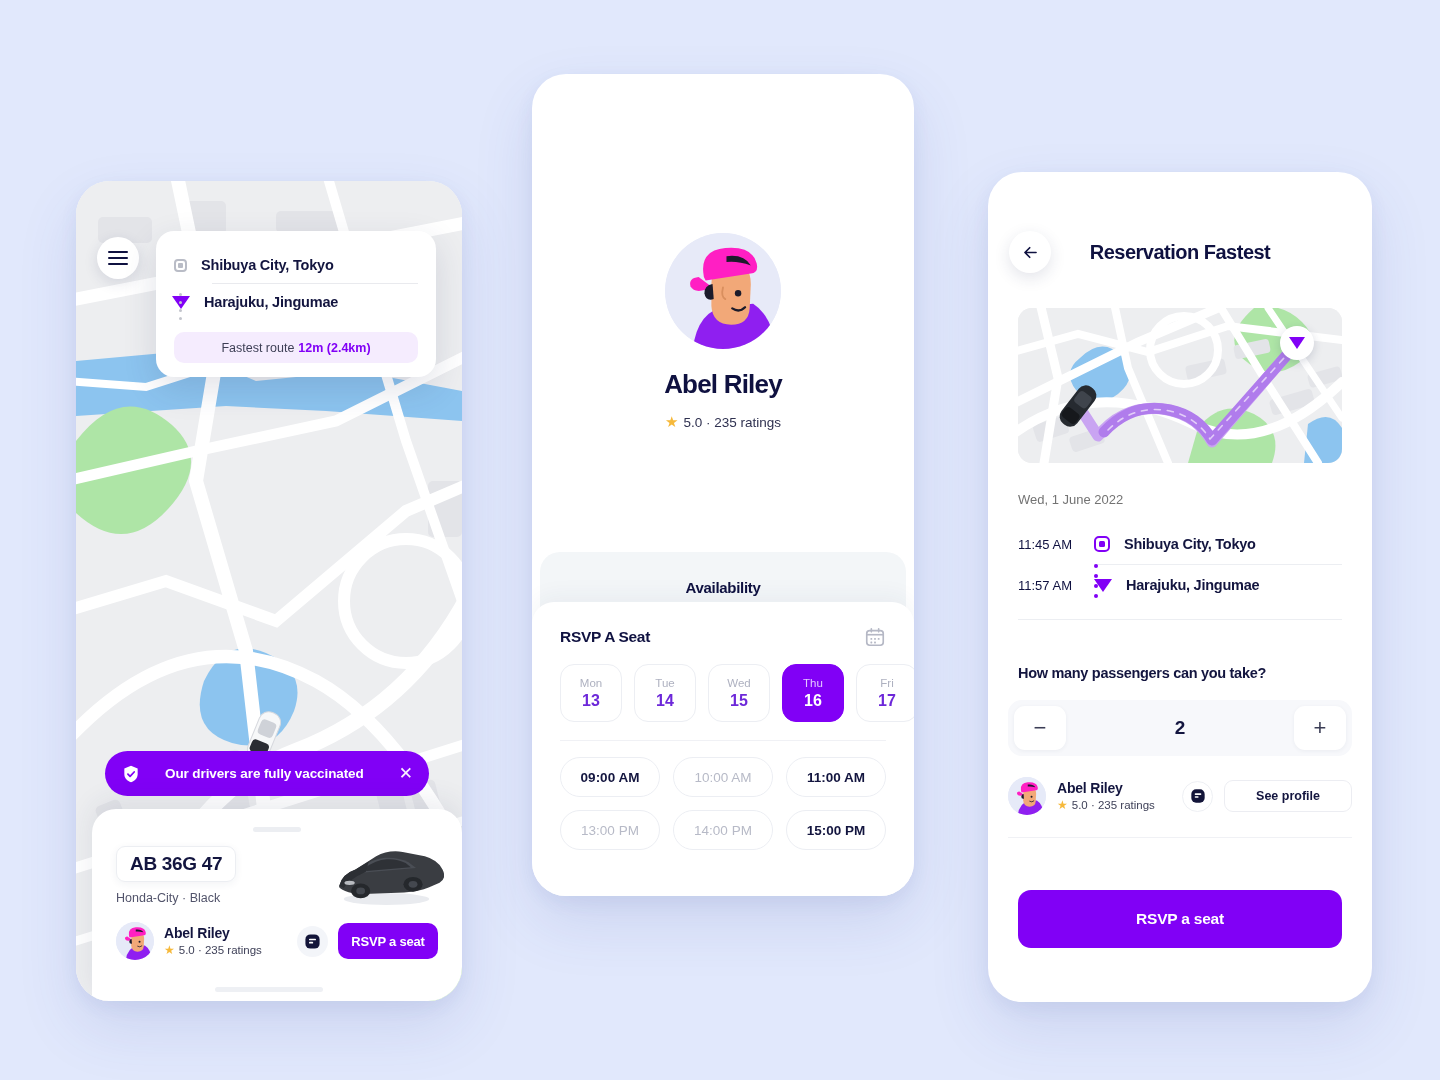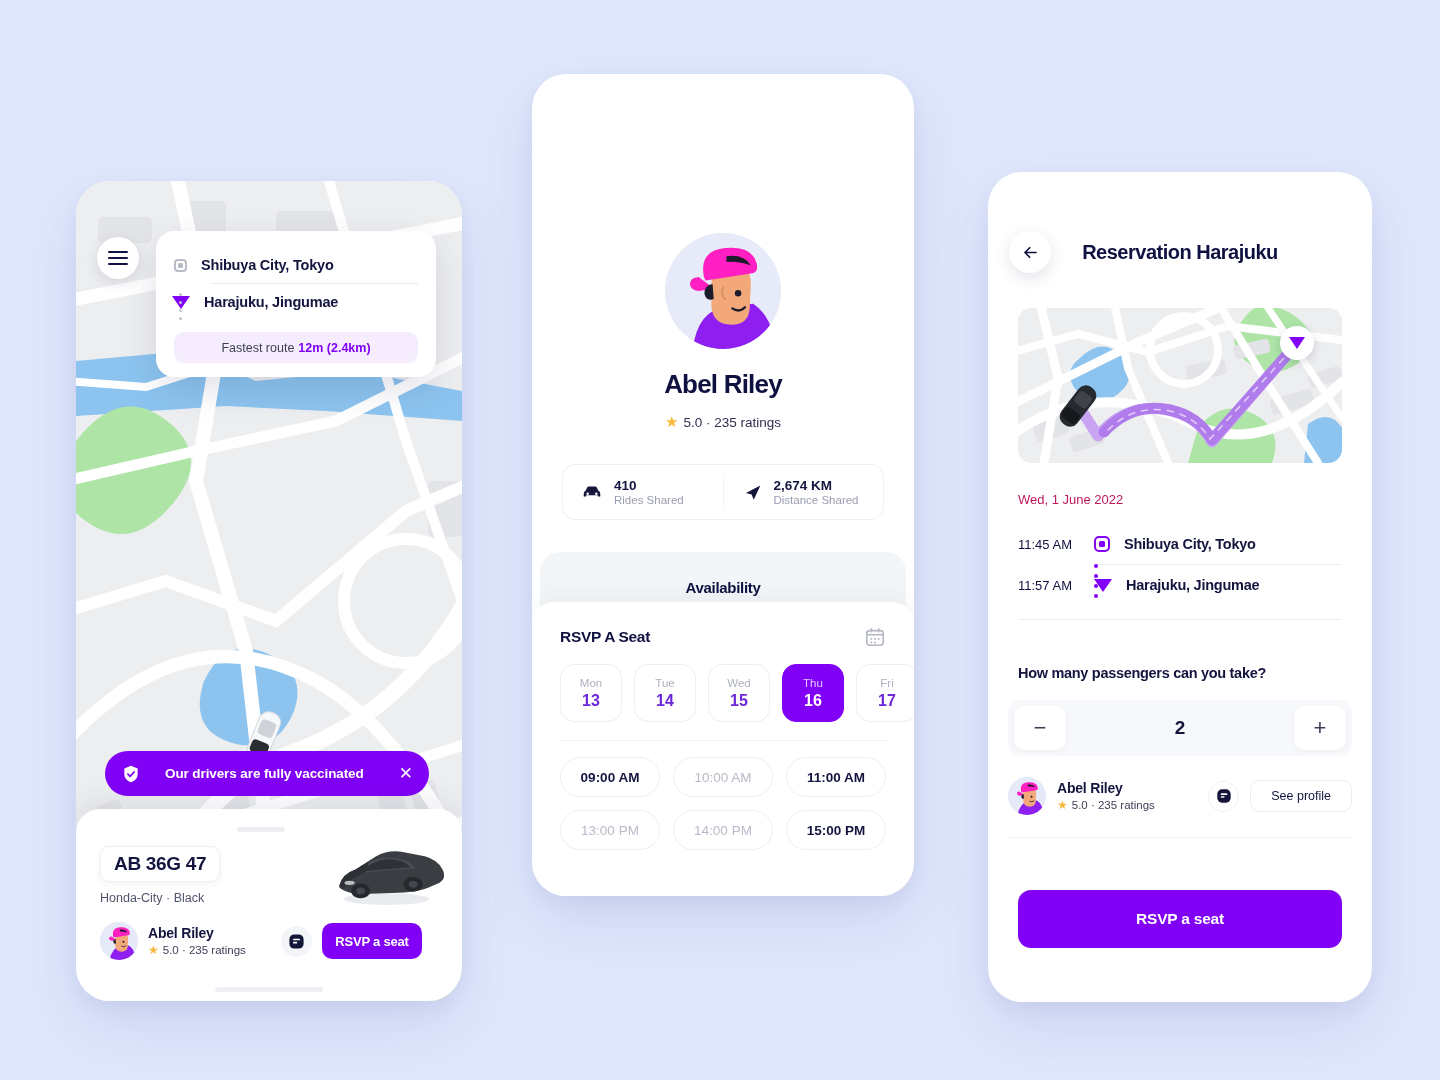--- a/index.html
+++ b/index.html
@@ -60,24 +60,24 @@
   .vaxx {
     position:absolute; left:29px; bottom:205px; width:324px; height:45px;
     background:#8100f6; border-radius:23px; display:flex; align-items:center;
     padding:0 16px; gap:24px;
   }
   .vaxx .shield { width:20px; height:20px; flex:0 0 20px; }
   .vaxx .label { color:#fff; font-size:13.5px; font-weight:700; letter-spacing:-.1px; flex:1; }
   .vaxx .x { color:#fff; font-size:17px; line-height:1; font-weight:400; opacity:.95; cursor:pointer;}
 
   .sheet1 {
-    position:absolute; left:0; right:0; bottom:0; height:192px;
+    position:absolute; left:16px; right:0; bottom:0; height:192px;
     background:#fff; border-radius:24px 24px 0 0;
     box-shadow:0 -8px 28px rgba(40,50,90,.09);
-    padding:18px 40px 0 24px;
+    padding:18px 24px 0 24px;
   }
   .grab { width:48px; height:5px; border-radius:3px; background:#eceef2; margin:0 auto 14px auto; }
   .plate {
     display:inline-block; border:1px solid #eceef2; border-radius:9px;
     padding:6px 13px; font-size:19px; font-weight:800; color:#13153f; letter-spacing:-.3px;
     box-shadow:0 2px 8px rgba(40,50,90,.06);
   }
   .carmodel { margin-top:9px; font-size:12.5px; color:#52546b; }
   .car-img { position:absolute; right:18px; top:28px; width:118px; height:74px; }
   .driver-row { display:flex; align-items:center; gap:10px; margin-top:17px; }
@@ -166,21 +166,21 @@
   .map3 {
     position:absolute; left:30px; right:30px; top:136px; height:155px;
     border-radius:14px; overflow:hidden; background:#edeef0;
   }
   .dest-pin {
     position:absolute; right:28px; top:18px; width:34px; height:34px; border-radius:50%;
     background:#fff; display:flex; align-items:center; justify-content:center;
     box-shadow:0 3px 10px rgba(40,50,90,.18);
   }
   .dest-pin i { width:0;height:0;border-left:8px solid transparent;border-right:8px solid transparent;border-top:12px solid #8100f6; display:block;}
-  .p3-date { position:absolute; left:30px; top:320px; font-size:13px; color:#be185d;text-align:right; }
+  .p3-date { position:absolute; left:30px; top:320px; font-size:13px; color:#737373;text-align:right; }
   .trip { position:absolute; left:30px; right:30px; top:352px; }
   .trip-row { display:flex; align-items:center; height:40px; gap:14px; }
   .trip-row .tm { font-size:13px; color:#0f1140; width:62px; flex:0 0 62px; font-weight:500; }
   .trip-row .loc { font-size:14.5px; font-weight:700; color:#13153f; letter-spacing:-.25px; }
   .sq-pin-p { width:16px; height:16px; border:2.4px solid #8100f6; border-radius:5px;
               display:flex; align-items:center; justify-content:center; flex:0 0 16px; }
   .sq-pin-p i { width:6px; height:6px; background:#8100f6; border-radius:1.5px; display:block; }
   .dots-col3 { position:absolute; left:76px; top:40px; display:flex; flex-direction:column; gap:6px; }
   .dots-col3 i { width:4px; height:4px; border-radius:50%; background:#8100f6; display:block; }
   .trip-line { height:1px; background:#eceef2; margin-left:76px; }
@@ -193,22 +193,22 @@
     justify-content:space-between; padding:0 6px;
   }
   .step-btn { width:52px; height:44px; border-radius:11px; background:#fff;
               display:flex; align-items:center; justify-content:center;
               box-shadow:0 1px 4px rgba(40,50,90,.06); }
   .step-btn span { font-size:22px; color:#3b3d55; line-height:1; font-weight:300; }
   .step-val { font-size:19px; font-weight:800; color:#13153f; }
   .p3-driver { position:absolute; left:20px; right:20px; top:605px; display:flex;
                align-items:center; gap:11px; }
   .see-profile {
-    height:32px; padding:0 20px; border:1px solid #ecedf2; border-radius:9px;
-    display:flex; align-items:center; font-size:12.5px; font-weight:400; color:#13153f;
+    height:32px; padding:0 31px; border:1px solid #ecedf2; border-radius:9px;
+    display:flex; align-items:center; font-size:12.5px; font-weight:700; color:#13153f;
     background:#fff;
   }
   .p3-sep { position:absolute; left:20px; right:20px; top:665px; height:1px; background:#f0f1f5; }
   .p3-cta { position:absolute; left:30px; right:30px; top:718px; height:58px;
             border-radius:13px; font-size:15.5px; }
 </style>
 </head>
 <body>
 
 <div class="stage">
@@ -377,42 +377,20 @@
         <path d="M58 65 q6 4 11 -1" stroke="#1b1b2b" stroke-width="2" fill="none" stroke-linecap="round"></path>
         <path d="M50 47 q-2 8 2 10" stroke="#d98f5e" stroke-width="1.6" fill="none" stroke-linecap="round"></path>
       </svg>
 
       <div class="p2-name">Abel Riley</div>
       <div class="p2-rate">
         <span class="star">★</span>
         <span>5.0 · 235 ratings</span>
       </div>
 
-      <div class="stats">
-        <div class="stat">
-          <svg width="22" height="22" viewBox="0 0 24 24">
-            <path d="M3 14 q0 -3 2 -3.4 l1.6 -3.3 q.6 -1.3 2 -1.3 h6.8 q1.4 0 2 1.3 l1.6 3.3 q2 .4 2 3.4 v3 h-2.6 v-1.4 H5.6 V17 H3 Z" fill="#131539"></path>
-            <circle cx="7.3" cy="14" r="1.4" fill="#fff"></circle>
-            <circle cx="16.7" cy="14" r="1.4" fill="#fff"></circle>
-          </svg>
-          <div>
-            <div class="v">410</div>
-            <div class="l">Rides Shared</div>
-          </div>
-        </div>
-        <div class="stat">
-          <svg width="21" height="21" viewBox="0 0 24 24">
-            <path d="M21 4 L4.5 12.6 L11 14.2 L13.4 20.4 Z" fill="#131539"></path>
-          </svg>
-          <div>
-            <div class="v">2,674 KM</div>
-            <div class="l">Distance Shared</div>
-          </div>
-        </div>
-      </div>
 
       <div class="avail-tab">
         <span>Availability</span>
       </div>
 
       <div class="rsvp-sheet">
         <div class="rsvp-head">
           <span class="t">RSVP A Seat</span>
           <svg width="22" height="22" viewBox="0 0 24 24">
             <rect x="3" y="5" width="18" height="16" rx="3.2" stroke="#b5b8c5" stroke-width="1.8" fill="none"></rect>
@@ -467,21 +445,21 @@
 
   <div class="phone" id="phone3">
     <div class="phone-inner">
 
       <div class="p3-head">
         <div class="back-btn">
           <svg width="19" height="19" viewBox="0 0 24 24">
             <path d="M19 12 H6 M11 6 L5 12 L11 18" stroke="#0f1140" stroke-width="2.1" fill="none" stroke-linecap="round" stroke-linejoin="round"></path>
           </svg>
         </div>
-        <div class="p3-title">Reservation Harajuku</div>
+        <div class="p3-title">Reservation Fastest</div>
       </div>
 
       <div class="map3">
         <svg width="324" height="155" viewBox="0 0 324 155" xmlns="http://www.w3.org/2000/svg" aria-hidden="true">
           <rect width="324" height="155" fill="#edeef0"></rect>
           <path d="M236 0 q28 -6 48 14 q22 22 -2 40 q-30 22 -58 -4 q-20 -22 12 -50 Z" fill="#aee5a6"></path>
           <path d="M180 120 q24 -30 56 -14 q30 16 18 49 l-84 0 Z" fill="#aee5a6"></path>
           <path d="M290 116 q22 -16 34 4 l0 35 l-38 0 Z" fill="#8cc4ef"></path>
           <path d="M62 50 q22 -22 42 -2 q18 20 -4 38 q-24 18 -42 -4 q-14 -18 4 -32 Z" fill="#8cc4ef"></path>
           <g fill="#e3e4e8">

